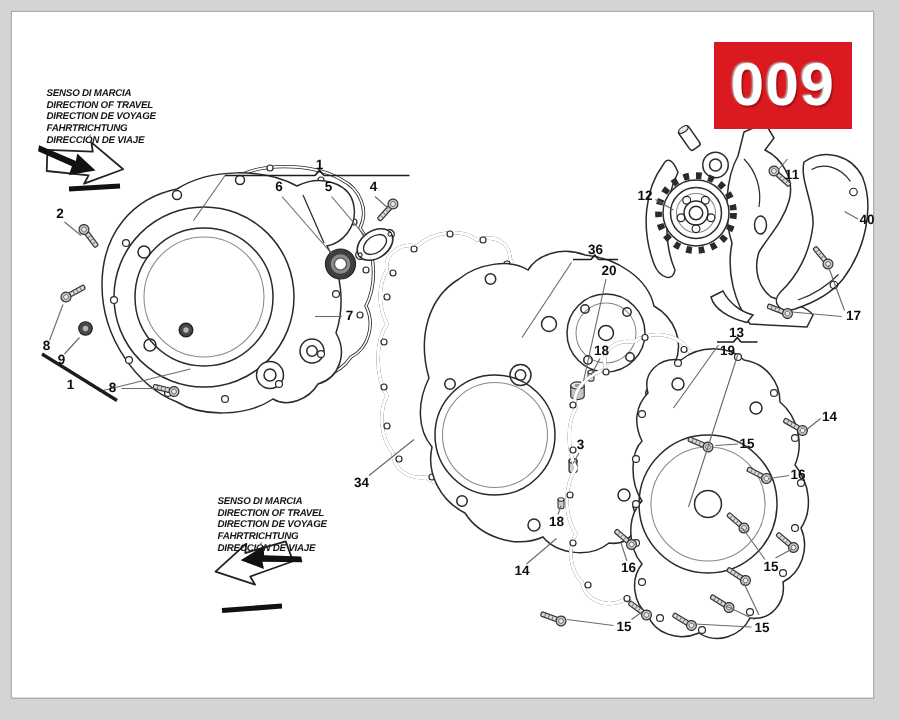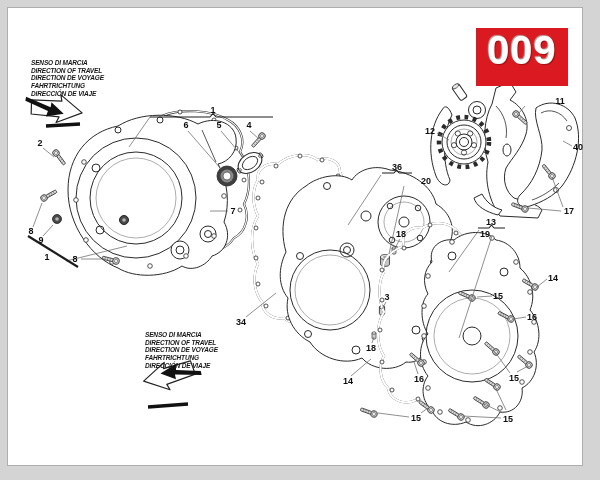--- a/index.html
+++ b/index.html
@@ -8,21 +8,21 @@
     background:#d4d4d4;
     font-family:"Liberation Sans",sans-serif;
   }
   .page{
     position:absolute;left:7px;top:7px;width:576px;height:459px;
     background:#ffffff;border:1px solid #aeaeae;box-sizing:border-box;
   }
   svg.art{position:absolute;left:0;top:0;width:600px;height:480px;}
   .badge{
     position:absolute;left:476px;top:28px;width:92px;height:58px;
-    background:#da1a20;display:flex;justify-content:center;
+    background:#da1a20;display:flex;align-items:center;justify-content:center;
   }
   .badge span{
     font-weight:700;font-size:40px;color:#fff;letter-spacing:1px;
     text-shadow:-1px -1px 1px #b5b5b5, 1px 1px 1px rgba(90,0,0,.45);
   }
   .dir-block{
     position:absolute;font-style:italic;font-weight:700;
     font-size:6.5px;line-height:7.7px;letter-spacing:-0.15px;color:#161616;
     white-space:nowrap;
   }
@@ -361,27 +361,27 @@
     <div class="callout" style="left: 219px; top: 125px;">5</div>
     <div class="callout" style="left: 249px; top: 125px;">4</div>
     <div class="callout" style="left: 40px; top: 143px;">2</div>
     <div class="callout" style="left: 233px; top: 211px;">7</div>
     <div class="callout" style="left: 31px; top: 231px;">8</div>
     <div class="callout" style="left: 41px; top: 240px;">9</div>
     <div class="callout" style="left: 47px; top: 257px;">1</div>
     <div class="callout" style="left: 75px; top: 259px;">8</div>
     <div class="callout" style="left: 241px; top: 322px;">34</div>
     <div class="callout" style="left: 397px; top: 167px;">36</div>
-    <div class="callout" style="left: 406px; top: 181px; margin-left: 20px;">20</div>
+    <div class="callout" style="left: 406px; top: 181px;">20</div>
     <div class="callout" style="left: 401px; top: 234px;">18</div>
     <div class="callout" style="left: 387px; top: 297px;">3</div>
     <div class="callout" style="left: 371px; top: 348px;">18</div>
     <div class="callout" style="left: 348px; top: 381px; text-align: right;">14</div>
     <div class="callout" style="left: 419px; top: 379px;">16</div>
-    <div class="callout" style="left: 528px; top: 101px; margin-left: 32px;">11</div>
+    <div class="callout" style="left: 528px; top: 117px;">11</div>
     <div class="callout" style="left: 430px; top: 131px;">12</div>
     <div class="callout" style="left: 578px; top: 147px;">40</div>
     <div class="callout" style="left: 569px; top: 211px;">17</div>
     <div class="callout" style="left: 491px; top: 222px;">13</div>
     <div class="callout" style="left: 485px; top: 234px;">19</div>
     <div class="callout" style="left: 553px; top: 278px;">14</div>
     <div class="callout" style="left: 498px; top: 296px;">15</div>
     <div class="callout" style="left: 532px; top: 317px;">16</div>
     <div class="callout" style="left: 514px; top: 378px;">15</div>
     <div class="callout" style="left: 416px; top: 418px;">15</div>

